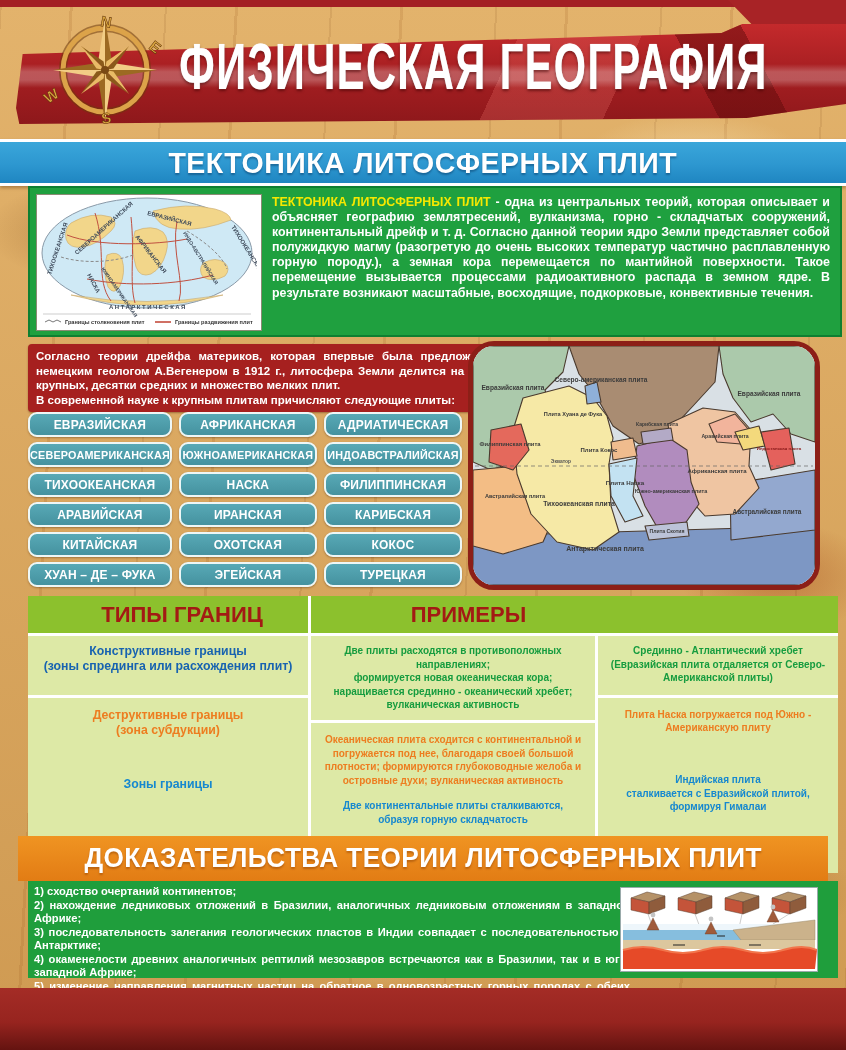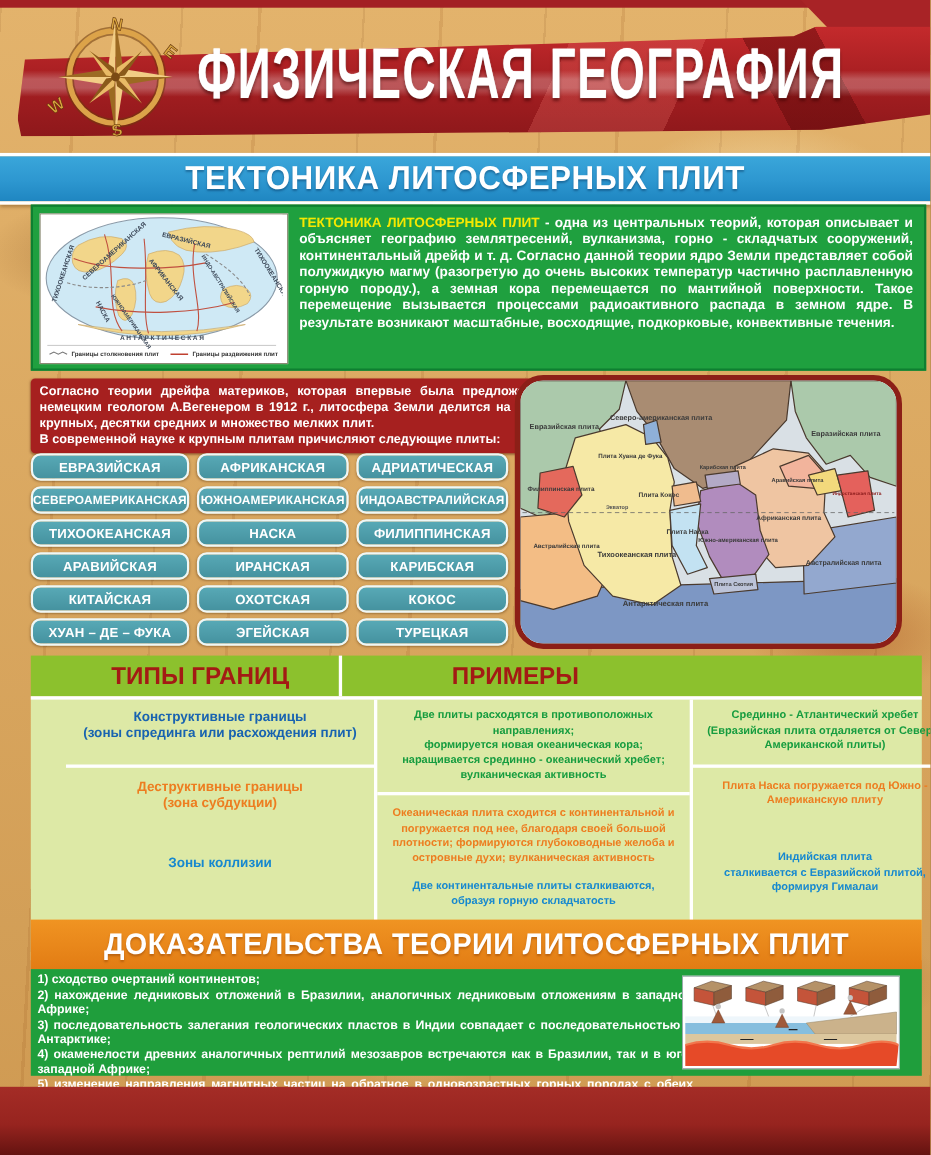--- a/index.html
+++ b/index.html
@@ -62,33 +62,33 @@
   
   .big-map{left:468px;top:341px;width:352px;height:249px;box-sizing:border-box;
     border:5px solid #8c1f17;border-radius:26px;background:#d9e0e5;overflow:hidden;}
   
   .table{left:28px;top:596px;width:810px;height:236px;}
   .thead{display:grid;grid-template-columns:283px 287px 240px;height:37px;background:#8cc12d;}
   .thead div{display:flex;align-items:center;justify-content:center;color:#a31a14;font-weight:bold;
     font-size:22px;border-right:3px solid #fff;box-sizing:border-box;padding-left:28px;}
   .thead div:last-child{border-right:none;}
   .tbody{display:grid;grid-template-columns:283px 287px 240px;background:#dde9a6;height:240px;
-    border-top:3px solid #fff;box-sizing:border-box;padding-left:32px;}
+    border-top:3px solid #fff;box-sizing:border-box;}
   .tcol{border-right:3px solid #fff;box-sizing:border-box;padding:8px 8px 0 8px;}
   .tcol:last-child{border-right:none;}
   .tcell{font-weight:bold;text-align:center;white-space:pre-line;margin-bottom:14px;}
   .f1{font-size:12.3px;line-height:14.6px;}
   .f2{font-size:10px;line-height:13.6px;}
   .t-blue1{color:#1863b0;}
   .t-green{color:#169c3f;}
   .t-orange{color:#ed7d20;}
   .t-blue2{color:#1688cf;}
   .sep{height:3px;background:#fff;margin:0 -8px 10px -8px;}
   
-  .orange-banner{left:28px;top:836px;width:810px;height:45px;
+  .orange-banner{left:18px;top:836px;width:810px;height:45px;
     background:linear-gradient(180deg,#f09422,#e27c14);display:flex;align-items:center;justify-content:center;}
   .orange-banner span{color:#fff;font-weight:bold;font-size:27px;letter-spacing:.4px;
     display:inline-block;transform:scaleX(.97);text-shadow:0 2px 2px rgba(120,50,0,.4);}
   .evidence{left:28px;top:881px;width:810px;height:97px;background:#1f9e3c;box-sizing:border-box;
     padding:4px 6px 0 6px;}
   .ev-list{width:596px;color:#fff;font-weight:bold;font-size:11.2px;line-height:13.5px;text-align:justify;}
   .diagram-card{position:absolute;right:20px;top:6px;width:198px;height:85px;background:#fff;
     border:1px solid #9aa;box-sizing:border-box;}
   .bottom-band{left:0;top:988px;width:846px;height:62px;
     background:linear-gradient(180deg,#a42c26 0%,#97241f 55%,#641310 100%);}
@@ -273,21 +273,21 @@
       <div>ТИПЫ ГРАНИЦ</div>
       <div>ПРИМЕРЫ</div>
     </div>
     <div class="tbody">
       <div class="tcol">
         <div class="tcell f1 t-blue1" style="margin-bottom:22px">Конструктивные границы
 (зоны спрединга или расхождения плит)</div>
         <div class="sep"></div>
         <div class="tcell f1 t-orange" style="margin-bottom:40px">Деструктивные границы
 (зона субдукции)</div>
-        <div class="tcell f1 t-blue2">Зоны коллизии</div>
+        <div class="tcell f1 t-blue2">Зоны границы</div>
       </div>
       <div class="tcol">
         <div class="tcell f2 t-green" style="margin-bottom:8px">Две плиты расходятся в противоположных направлениях;
 формируется новая океаническая кора;
 наращивается срединно - океанический хребет;
 вулканическая активность</div>
         <div class="sep"></div>
         <div class="tcell f2 t-orange" style="margin-bottom:12px">Океаническая плита сходится с континентальной и погружается под нее, благодаря своей большой плотности; формируются глубоководные желоба и островные духи; вулканическая активность</div>
         <div class="tcell f2 t-blue2">Две континентальные плиты сталкиваются,
 образуя горную складчатость</div>

